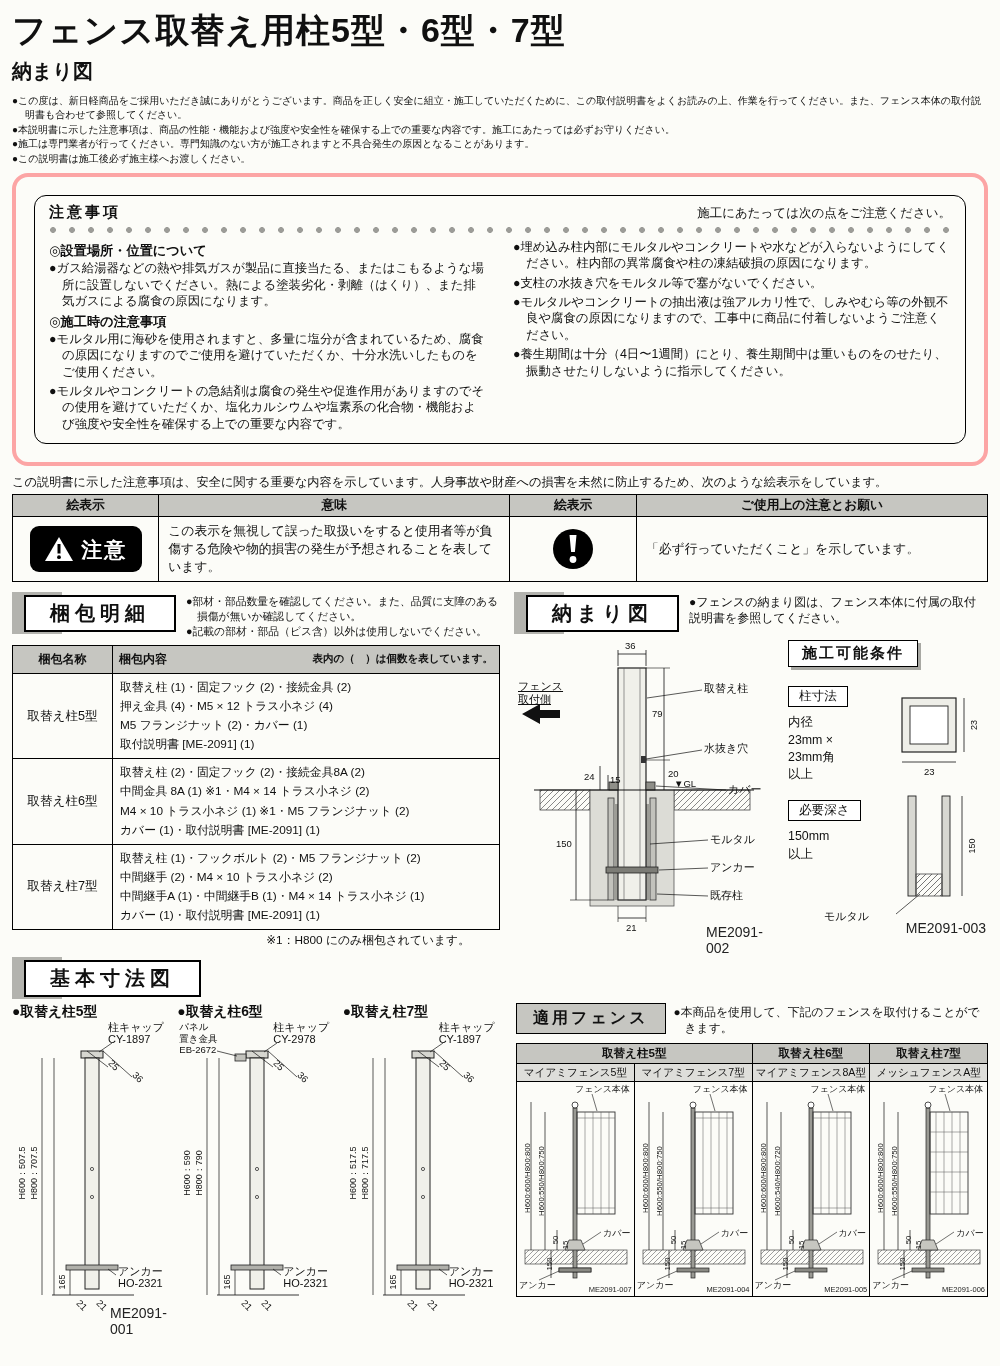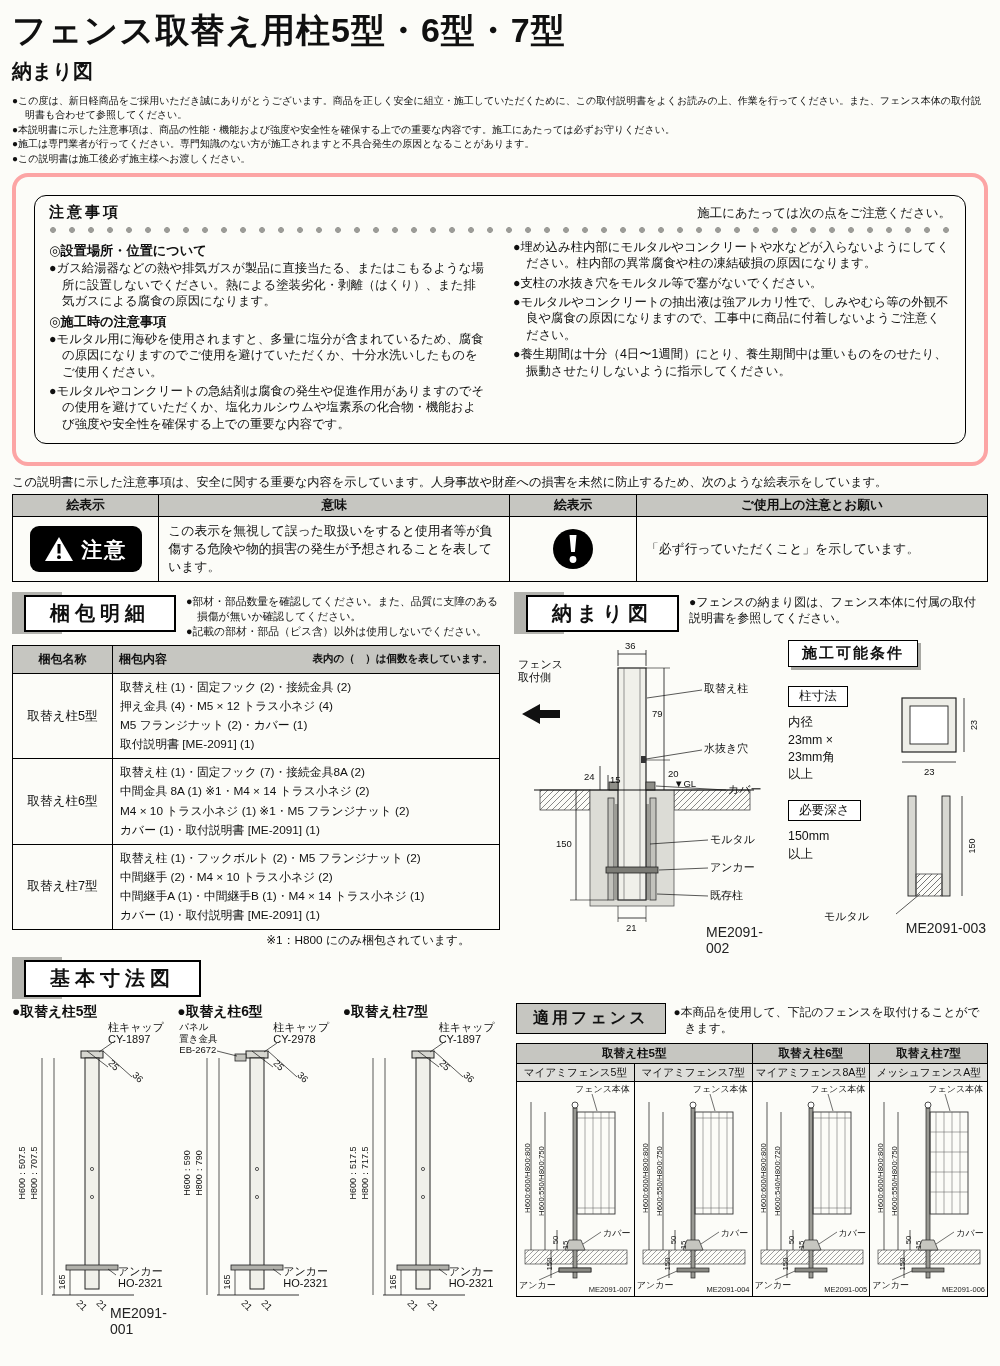--- a/index.html
+++ b/index.html
@@ -212,21 +212,21 @@
             <td class="plines">
               <div>取替え柱 (1)・固定フック (2)・接続金具 (2)</div>
               <div>押え金具 (4)・M5 × 12 トラス小ネジ (4)</div>
               <div>M5 フランジナット (2)・カバー (1)</div>
               <div>取付説明書 [ME-2091] (1)</div>
             </td>
           </tr>
           <tr>
             <td class="pname">取替え柱6型</td>
             <td class="plines">
-              <div>取替え柱 (1)・固定フック (7)・接続金具8A (2)</div>
+              <div>取替え柱 (2)・固定フック (2)・接続金具8A (2)</div>
               <div>中間金具 8A (1) ※1・M4 × 14 トラス小ネジ (2)</div>
               <div>M4 × 10 トラス小ネジ (1) ※1・M5 フランジナット (2)</div>
               <div>カバー (1)・取付説明書 [ME-2091] (1)</div>
             </td>
           </tr>
           <tr>
             <td class="pname">取替え柱7型</td>
             <td class="plines">
               <div>取替え柱 (1)・フックボルト (2)・M5 フランジナット (2)</div>
               <div>中間継手 (2)・M4 × 10 トラス小ネジ (2)</div>
@@ -304,21 +304,21 @@
 
             <polygon points="8,76 26,66 26,72 46,72 46,80 26,80 26,86" fill="#111"></polygon>
 
             <line x1="188" y1="52" x2="133" y2="60" stroke="#111" stroke-width="0.7"></line>
             <line x1="188" y1="112" x2="132" y2="121" stroke="#111" stroke-width="0.7"></line>
             <line x1="212" y1="152" x2="142" y2="148" stroke="#111" stroke-width="0.7"></line>
             <line x1="194" y1="202" x2="136" y2="206" stroke="#111" stroke-width="0.7"></line>
             <line x1="194" y1="230" x2="145" y2="232" stroke="#111" stroke-width="0.7"></line>
             <line x1="194" y1="258" x2="143" y2="256" stroke="#111" stroke-width="0.7"></line>
           </svg>
-          <span class="dlabel preline" style="left:4px;top:20px;">フェンス
+          <span class="dlabel preline" style="left:4px;top:42px;text-decoration:underline;">フェンス
 取付側</span>
           <span class="dlabel sm" style="left:111px;top:2px;">36</span>
           <span class="dlabel sm" style="left:138px;top:70px;">79</span>
           <span class="dlabel sm" style="left:154px;top:130px;">20</span>
           <span class="dlabel sm" style="left:70px;top:133px;">24</span>
           <span class="dlabel sm" style="left:96px;top:136px;">15</span>
           <span class="dlabel sm" style="left:42px;top:200px;">150</span>
           <span class="dlabel sm" style="left:112px;top:284px;">21</span>
           <span class="dlabel" style="left:190px;top:44px;">取替え柱</span>
           <span class="dlabel" style="left:190px;top:104px;">水抜き穴</span>

